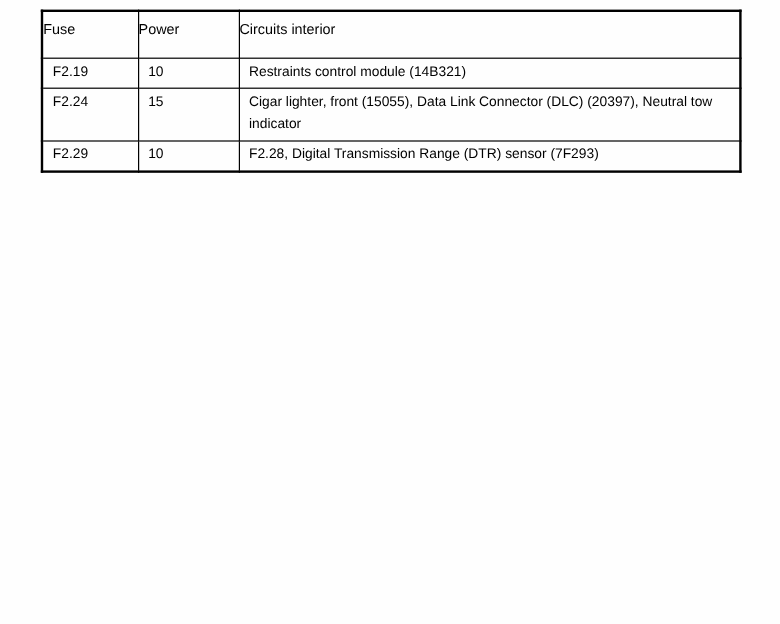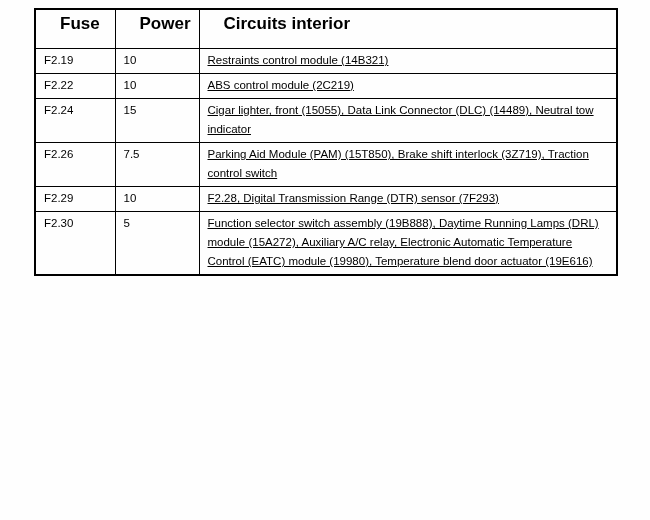--- a/index.html
+++ b/index.html
@@ -25,36 +25,35 @@
     border: 2.5px solid #000;
   }
   .fuse-table th,
   .fuse-table td {
     border: 1.5px solid #000;
     vertical-align: top;
     text-align: left;
     box-sizing: border-box;
   }
   .fuse-table th {
-    font-size: 17px;
-    font-weight: bold;
-    padding: 7px 8px 17px 24px;
+    font-size: 12px;
+    font-weight: normal;
+    padding: 7px 8px 17px 0;
     line-height: 14px;
   }
   .fuse-table td {
     font-size: 11.5px;
     line-height: 19px;
     padding: 2px 9px 3px 8px;
   }
   td.cell-fuse, td.cell-amps {
     font-weight: normal;
   }
   td.cell-circuits {
     font-weight: normal;
-    text-decoration: underline;
   }
 </style>
 </head>
 <body>
 
 <div class="page">
   <table class="fuse-table">
     <colgroup>
       <col style="width: 80px;">
       <col style="width: 84px;">
@@ -67,39 +66,24 @@
         <th>Circuits interior</th>
       </tr>
     </thead>
     <tbody>
         <tr>
           <td class="cell-fuse">F2.19</td>
           <td class="cell-amps">10</td>
           <td class="cell-circuits">Restraints control module (14B321)</td>
         </tr>
         <tr>
-          <td class="cell-fuse">F2.22</td>
-          <td class="cell-amps">10</td>
-          <td class="cell-circuits">ABS control module (2C219)</td>
-        </tr>
-        <tr>
           <td class="cell-fuse">F2.24</td>
           <td class="cell-amps">15</td>
-          <td class="cell-circuits">Cigar lighter, front (15055), Data Link Connector (DLC) (14489), Neutral tow indicator</td>
-        </tr>
-        <tr>
-          <td class="cell-fuse">F2.26</td>
-          <td class="cell-amps">7.5</td>
-          <td class="cell-circuits">Parking Aid Module (PAM) (15T850), Brake shift interlock (3Z719), Traction control switch</td>
+          <td class="cell-circuits">Cigar lighter, front (15055), Data Link Connector (DLC) (20397), Neutral tow indicator</td>
         </tr>
         <tr>
           <td class="cell-fuse">F2.29</td>
           <td class="cell-amps">10</td>
           <td class="cell-circuits">F2.28, Digital Transmission Range (DTR) sensor (7F293)</td>
         </tr>
-        <tr>
-          <td class="cell-fuse">F2.30</td>
-          <td class="cell-amps">5</td>
-          <td class="cell-circuits">Function selector switch assembly (19B888), Daytime Running Lamps (DRL) module (15A272), Auxiliary A/C relay, Electronic Automatic Temperature Control (EATC) module (19980), Temperature blend door actuator (19E616)</td>
-        </tr>
       </tbody>
   </table>
 </div>
 
 </body></html>

